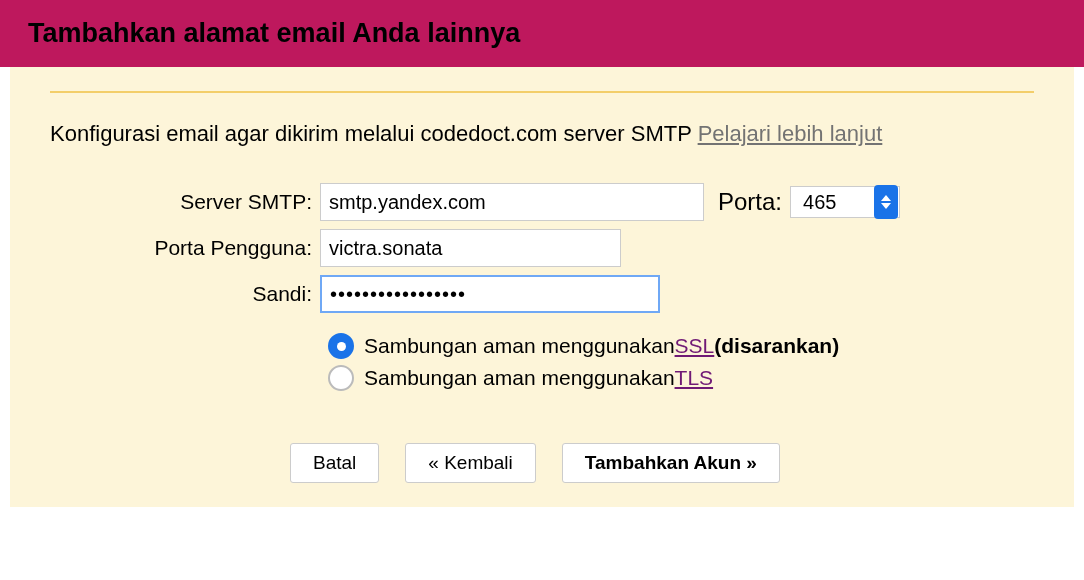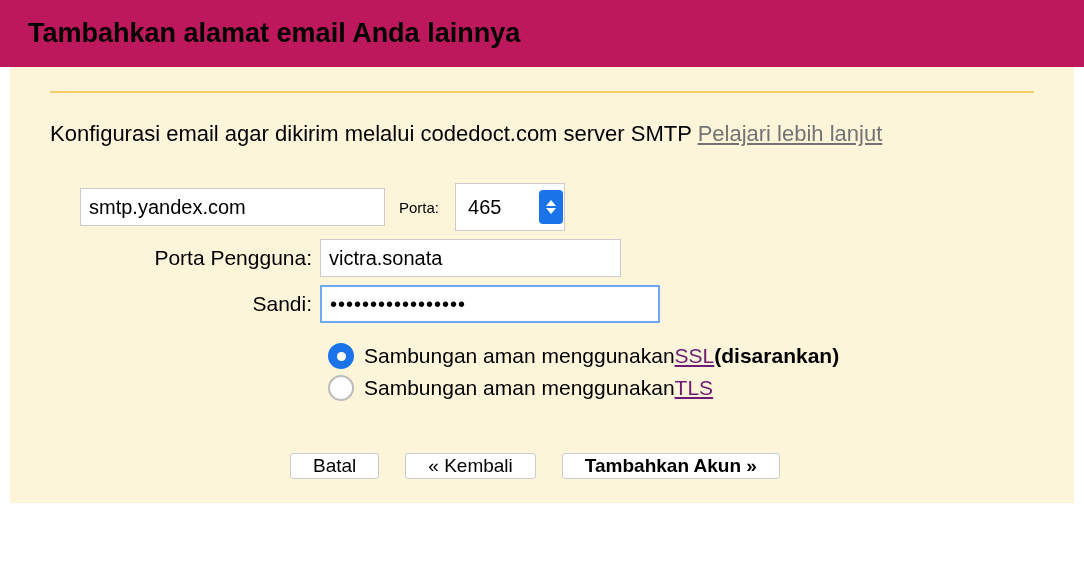--- a/index.html
+++ b/index.html
@@ -63,42 +63,42 @@
     }
     .text-input {
       font-size: 20px;
       padding: 6px 8px;
       border: 1px solid #ccc;
       background: #fff;
       height: 38px;
       font-family: Arial, Helvetica, sans-serif;
     }
     .text-input.server {
-      width: 305px;
+      width: 384px;
     }
     .text-input.username {
       width: 301px;
     }
     .text-input.password {
       width: 340px;
       border: 2px solid #6fa8f5;
       letter-spacing: 1px;
     }
     .port-label {
-      font-size: 15px;
+      font-size: 24px;
       margin-left: 14px;
-      margin-right: 16px;
+      margin-right: 8px;
     }
     .port-select {
       position: relative;
       display: inline-flex;
       align-items: center;
       background: #fff;
       border: 1px solid #ccc;
-      height: 48px;
+      height: 32px;
       width: 110px;
     }
     .port-value {
       font-size: 20px;
       padding-left: 12px;
       flex: 1;
     }
     .port-arrows {
       background: #1a73e8;
       width: 24px;
@@ -157,21 +157,21 @@
       margin-top: 52px;
       margin-left: 210px;
       display: flex;
       gap: 26px;
     }
     .btn {
       background: #fff;
       border: 1px solid #ccc;
       border-radius: 3px;
       font-size: 19px;
-      padding: 1px 22px;
+      padding: 8px 22px;
       cursor: pointer;
       font-family: Arial, Helvetica, sans-serif;
     }
     .btn.primary {
       font-weight: bold;
     }
   </style>
 </head>
 <body>
 
@@ -181,20 +181,21 @@
 
 <div class="content-area">
   <hr class="divider">
 
   <div class="description">
     <span>Konfigurasi email agar dikirim melalui codedoct.com server SMTP </span><a href="#">Pelajari lebih lanjut</a>
   </div>
 
   <div class="form-area">
     <div class="form-row">
+      <div class="form-label">Server SMTP:</div>
       <input type="text" class="text-input server" value="smtp.yandex.com" style="">
       <div class="port-label">Porta:</div>
       <div class="port-select">
         <span class="port-value">465</span>
         <div class="port-arrows">
           <svg viewBox="0 0 10 6">
               <path d="M0 6 L5 0 L10 6 Z" fill="#fff"></path>
             </svg>
           <svg viewBox="0 0 10 6" style="margin-top:2px">
               <path d="M0 0 L5 6 L10 0 Z" fill="#fff"></path>

